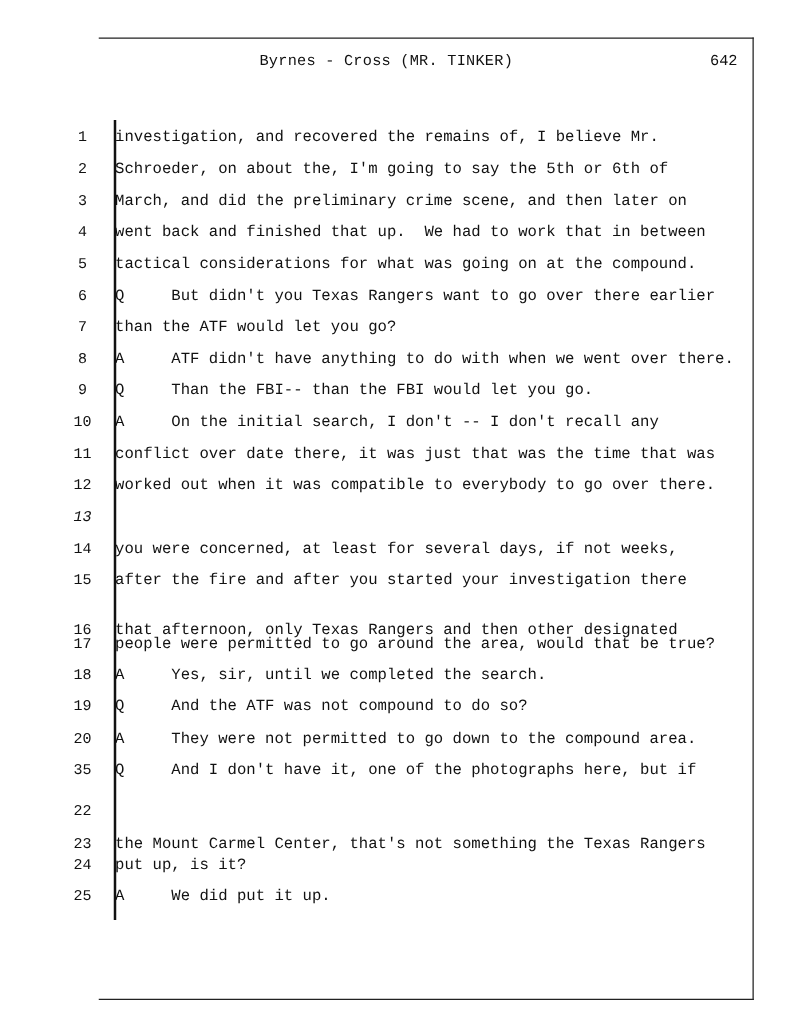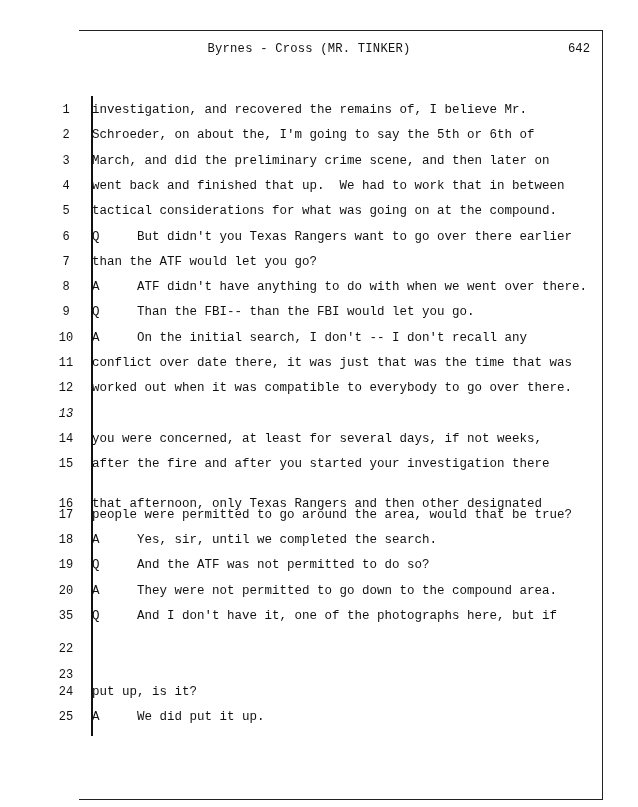--- a/index.html
+++ b/index.html
@@ -38,20 +38,20 @@
     <div class="line" style="top: 305.4px;"><span class="ln">9</span><span class="txt">Q     Than the FBI-- than the FBI would let you go.</span></div>
     <div class="line" style="top: 330.7px; padding-left: 28px;"><span class="ln">10</span><span class="txt">A     On the initial search, I don't -- I don't recall any</span></div>
     <div class="line" style="top: 356px;"><span class="ln">11</span><span class="txt">conflict over date there, it was just that was the time that was</span></div>
     <div class="line" style="top: 381.3px;"><span class="ln">12</span><span class="txt">worked out when it was compatible to everybody to go over there.</span></div>
     <div class="line" style="top: 406.6px; font-style: italic;"><span class="ln">13</span></div>
     <div class="line" style="top: 431.9px;"><span class="ln">14</span><span class="txt">you were concerned, at least for several days, if not weeks,</span></div>
     <div class="line" style="top: 457.2px;"><span class="ln">15</span><span class="txt">after the fire and after you started your investigation there</span></div>
     <div class="line" style="top: 497px;"><span class="ln">16</span><span class="txt">that afternoon, only Texas Rangers and then other designated</span></div>
     <div class="line" style="top: 507.8px;"><span class="ln">17</span><span class="txt">people were permitted to go around the area, would that be true?</span></div>
     <div class="line" style="top: 533.1px;"><span class="ln">18</span><span class="txt">A     Yes, sir, until we completed the search.</span></div>
-    <div class="line" style="top: 558.4px;"><span class="ln">19</span><span class="txt">Q     And the ATF was not permitted to do so?</span></div>
+    <div class="line" style="top: 558.4px;"><span class="ln">19</span><span class="txt">Q     And the ATF was not compound to do so?</span></div>
     <div class="line" style="top: 583.7px;"><span class="ln">20</span><span class="txt">A     They were not permitted to go down to the compound area.</span></div>
     <div class="line" style="top: 609px;"><span class="ln">35</span><span class="txt">Q     And I don't have it, one of the photographs here, but if</span></div>
     <div class="line" style="top: 642px; padding-left: 11px;"><span class="ln">22</span></div>
-    <div class="line" style="top: 668px;"><span class="ln">23</span></div>
+    <div class="line" style="top: 668px;"><span class="ln">23</span><span class="txt">the Mount Carmel Center, that's not something the Texas Rangers</span></div>
     <div class="line" style="top: 684.9px;"><span class="ln">24</span><span class="txt">put up, is it?</span></div>
     <div class="line" style="top: 710.2px;"><span class="ln">25</span><span class="txt">A     We did put it up.</span></div>
   </div>
 
 </body></html>

